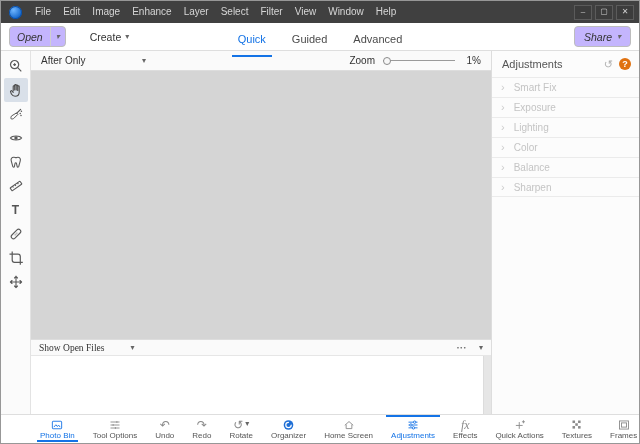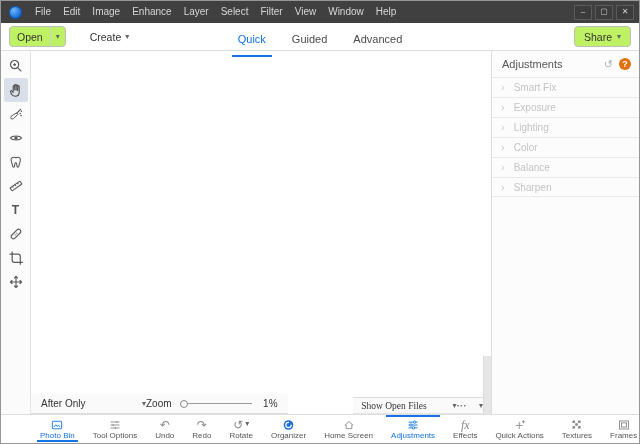--- a/index.html
+++ b/index.html
@@ -9,41 +9,41 @@
   .titlebar{height:22px;background:#404040;display:flex;align-items:center;flex:0 0 auto;}
   .logo{width:13px;height:13px;border-radius:50%;margin:0 7px 0 8px;background:radial-gradient(circle at 35% 32%,#6fb6ff,#0f62c8 75%);box-shadow:inset 0 0 0 1px #0a4fa8;flex:0 0 auto;}
   .menus{display:flex;align-items:center;height:100%;}
   .menu{color:#d6d6d6;font-size:10px;padding:0 6px;line-height:22px;cursor:default;}
   .win-spacer{flex:1;}
   .wincontrols{display:flex;gap:3px;margin-right:5px;}
   .wc{width:16px;height:13px;background:#3c3c3c;border:1px solid #5b5b5b;color:#cfcfcf;font-size:8px;line-height:11px;text-align:center;cursor:default;}
 
   
   .actionbar{height:28px;flex:0 0 auto;background:#fff;border-bottom:1px solid #dedede;display:flex;align-items:center;position:relative;padding:0 8px;box-sizing:border-box;}
-  .pillbtn{display:flex;align-items:center;height:19px;border:1px solid #bdbdbd;border-radius:4px;font-size:10.5px;color:#333;background:#bef264;cursor:default;}
+  .pillbtn{display:flex;align-items:center;height:19px;border:1px solid #bdbdbd;border-radius:4px;font-size:10.5px;color:#333;background:#c4b5fd;cursor:default;font-style:italic;}
   .open-btn{padding:0;}
   .open-btn .lbl{padding:0 7px;}
   .open-btn .divider{width:1px;height:100%;background:#cfcfcf;}
   .open-btn .caret{padding:0 5px;}
   .caret{font-size:8px;color:#666;line-height:1;}
   .create-btn{display:flex;align-items:center;gap:4px;font-size:10.5px;color:#333;margin-left:16px;cursor:default;padding-left:8px;}
   .tabs{position:absolute;left:0;right:0;top:0;bottom:0;display:flex;justify-content:center;gap:14px;pointer-events:none;}
   .tab{pointer-events:auto;font-size:11px;color:#4b4b4b;display:flex;align-items:center;padding:16px 6px;box-sizing:border-box;border-bottom:2px solid transparent;cursor:default;}
   .tab.active{color:#1473e6;border-bottom-color:#1473e6;}
   .share-btn{margin-left:auto;display:flex;align-items:center;gap:5px;padding:0 9px;z-index:1;}
 
   
   .main{flex:1;display:flex;min-height:0;}
   .toolcol{width:30px;flex:0 0 auto;background:#fbfbfb;border-right:1px solid #e3e3e3;display:flex;flex-direction:column;align-items:center;padding-top:3px;box-sizing:border-box;}
   .tool{width:24px;height:24px;display:flex;align-items:center;justify-content:center;border-radius:2px;cursor:default;}
   .tool.active{background:#d9e0e9;}
   .tool svg{display:block;}
   .tool .tglyph{font-size:12px;color:#555;font-weight:bold;}
 
-  .center{flex:1;display:flex;flex-direction:row;min-width:0;align-items:flex-end;}
+  .center{flex:1;display:flex;flex-direction:column;min-width:0;}
   .canvas-header{height:20px;flex:0 0 auto;background:#fafafa;border-bottom:1px solid #ddd;display:flex;align-items:center;padding:0 10px;box-sizing:border-box;font-size:10px;color:#333;}
   .viewmode{display:flex;align-items:center;justify-content:space-between;width:105px;cursor:default;}
   .zoomwrap{margin-left:auto;display:flex;align-items:center;gap:8px;}
   .zoom-label{font-size:10px;color:#333;}
   .slider{position:relative;width:72px;height:10px;cursor:default;}
   .slider .track{position:absolute;left:0;right:0;top:4.5px;height:1px;background:#9a9a9a;}
   .slider .knob{position:absolute;left:0;top:1px;width:8px;height:8px;border-radius:50%;background:#f7f7f7;border:1px solid #8a8a8a;box-sizing:border-box;}
   .zoom-value{font-size:10px;color:#333;min-width:18px;text-align:right;}
   .canvas{flex:1;background:#d5d5d5;}
   .binbar{height:17px;flex:0 0 auto;background:#fafafa;border-top:1px solid #ddd;border-bottom:1px solid #e6e6e6;display:flex;align-items:center;padding:0 8px;box-sizing:border-box;font-size:9.5px;color:#333;font-family:Liberation Serif, serif;}

